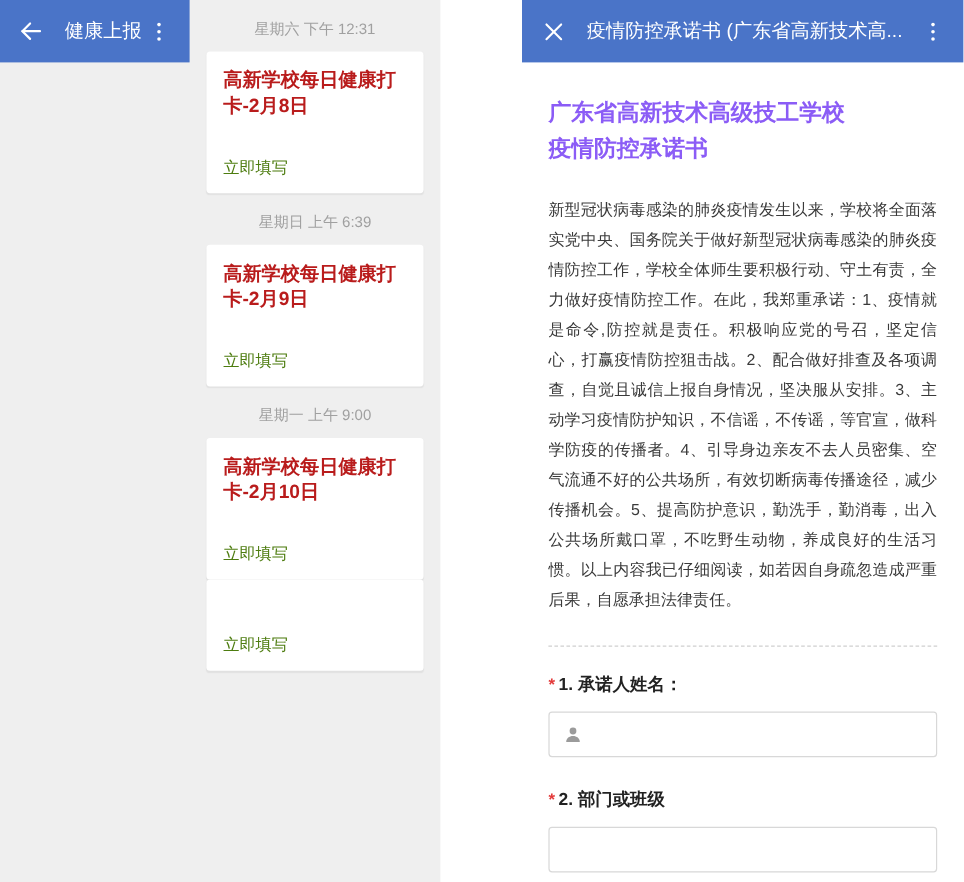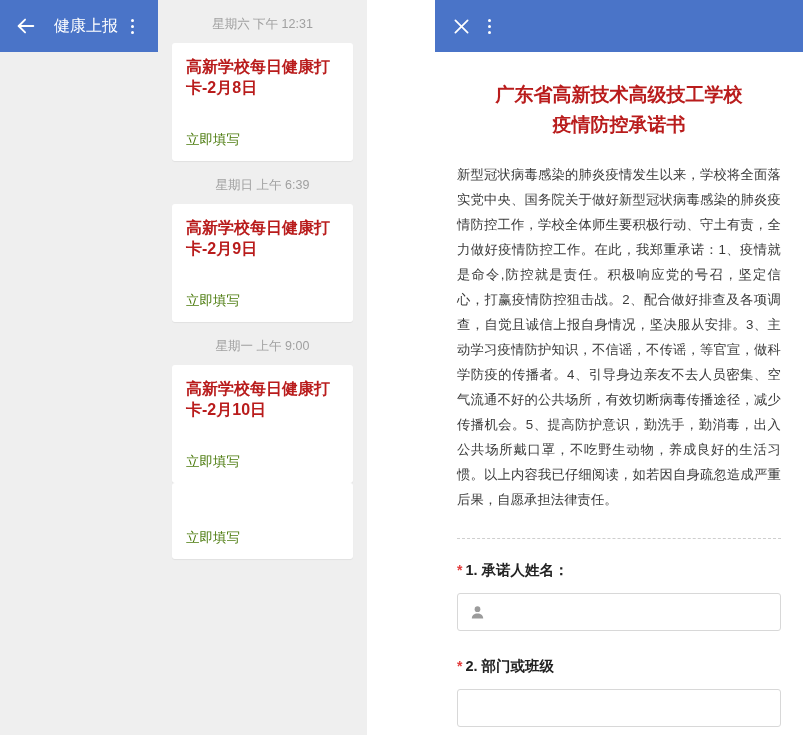--- a/index.html
+++ b/index.html
@@ -115,22 +115,21 @@
     flex-direction: column;
     position: relative;
   }
   .form-body {
     flex: 1 1 auto;
     padding: 0 22px;
     box-sizing: border-box;
     overflow: hidden;
   }
   .form-title {
-    text-align: center;
-    color: #b91c1c;
+    color: #8b5cf6;
     font-size: 19px;
     font-weight: bold;
     line-height: 30px;
     margin-top: 28px;
     margin-bottom: 22px;
   }
   .form-paragraph {
     font-size: 13.3px;
     color: #3a3a3a;
     line-height: 25px;
@@ -248,20 +247,21 @@
 
   <div class="screen-right">
 
     <div class="appbar">
       <span class="appbar-left-icon">
         <svg width="21" height="21" viewBox="0 0 24 24" fill="none" stroke="#ffffff" stroke-width="2" stroke-linecap="round">
           <line x1="5" y1="5" x2="19" y2="19"></line>
           <line x1="19" y1="5" x2="5" y2="19"></line>
         </svg>
       </span>
+      <span class="appbar-title">疫情防控承诺书 (广东省高新技术高...</span>
       <span class="appbar-menu">
         <i></i>
           <i></i>
           <i></i>
       </span>
     </div>
 
     <div class="form-body">
 
       <div class="form-title">

